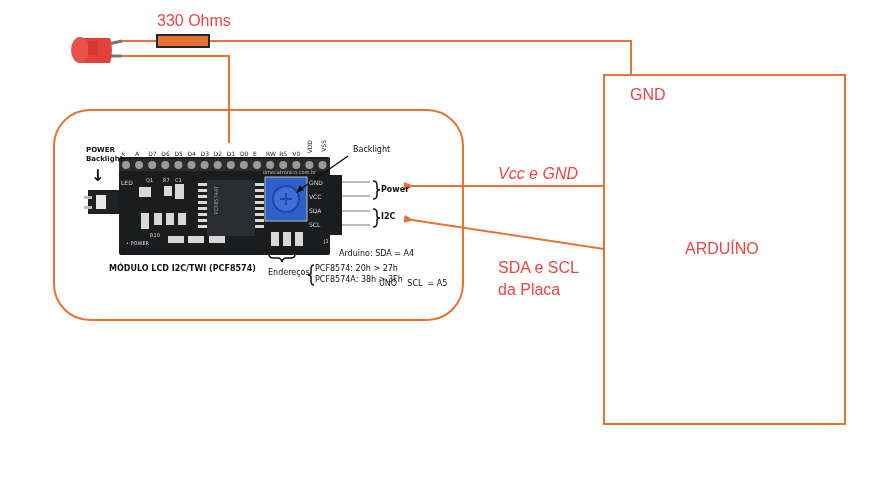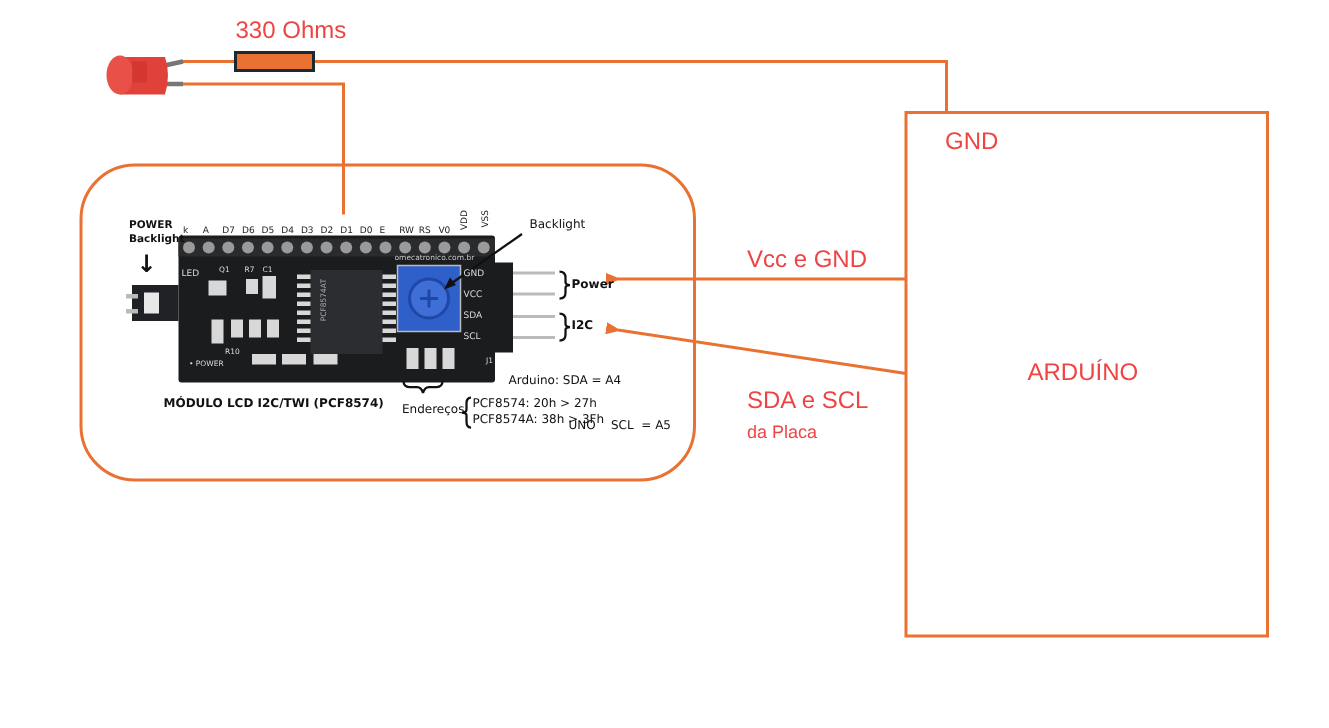--- a/index.html
+++ b/index.html
@@ -129,23 +129,23 @@
     <path d="M269,254 q0,4 4,4 h5 q3,0 4,4 q1,-4 4,-4 h5 q4,0 4,-4" fill="none" stroke="#111" stroke-width="1.5"></path>
     <path d="M314,265 q-3,0 -3,4 v4 q0,2 -3,2 q3,0 3,2 v4 q0,4 3,4" fill="none" stroke="#111" stroke-width="1.5"></path>
   </g>
 </svg>
 
 <div class="abs lbl" style="left:157px;top:12px;font-size:16px;">330 Ohms</div>
 
 <div class="abs lbl" style="left:630px;top:86px;font-size:16px;">GND</div>
 <div class="abs lbl" style="left:685px;top:240px;font-size:16px;">ARDUÍNO</div>
 
-<div class="abs lbl" style="left:498px;top:165px;font-size:16px;">Vcc e GND</div>
+<div class="abs lbl" style="left:498px;top:165px;font-size:16px;font-style:italic;">Vcc e GND</div>
 <div class="abs lbl" style="left:498px;top:259px;font-size:16px;">SDA e SCL</div>
-<div class="abs lbl" style="left:498px;top:281px;font-size:12px;text-align:right;">da Placa</div>
+<div class="abs lbl" style="left:498px;top:281px;font-size:16px;text-align:right;">da Placa</div>
 
 <div class="abs pcb-txt" style="left:86px;top:146px;font-size:7px;font-weight:bold;line-height:9px;">
   <div>POWER</div>
   <div>Backlight</div>
 </div>
 <div class="abs pcb-txt" style="left:91px;top:166px;font-size:16px;font-weight:bold;">↓</div>
 
 <div class="abs pcb-txt" style="left:353px;top:145px;font-size:8px;">Backlight</div>
 <div class="abs pcb-txt" style="left:381px;top:185px;font-size:8px;font-weight:bold;">Power</div>
 <div class="abs pcb-txt" style="left:381px;top:212px;font-size:8px;font-weight:bold;">I2C</div>

